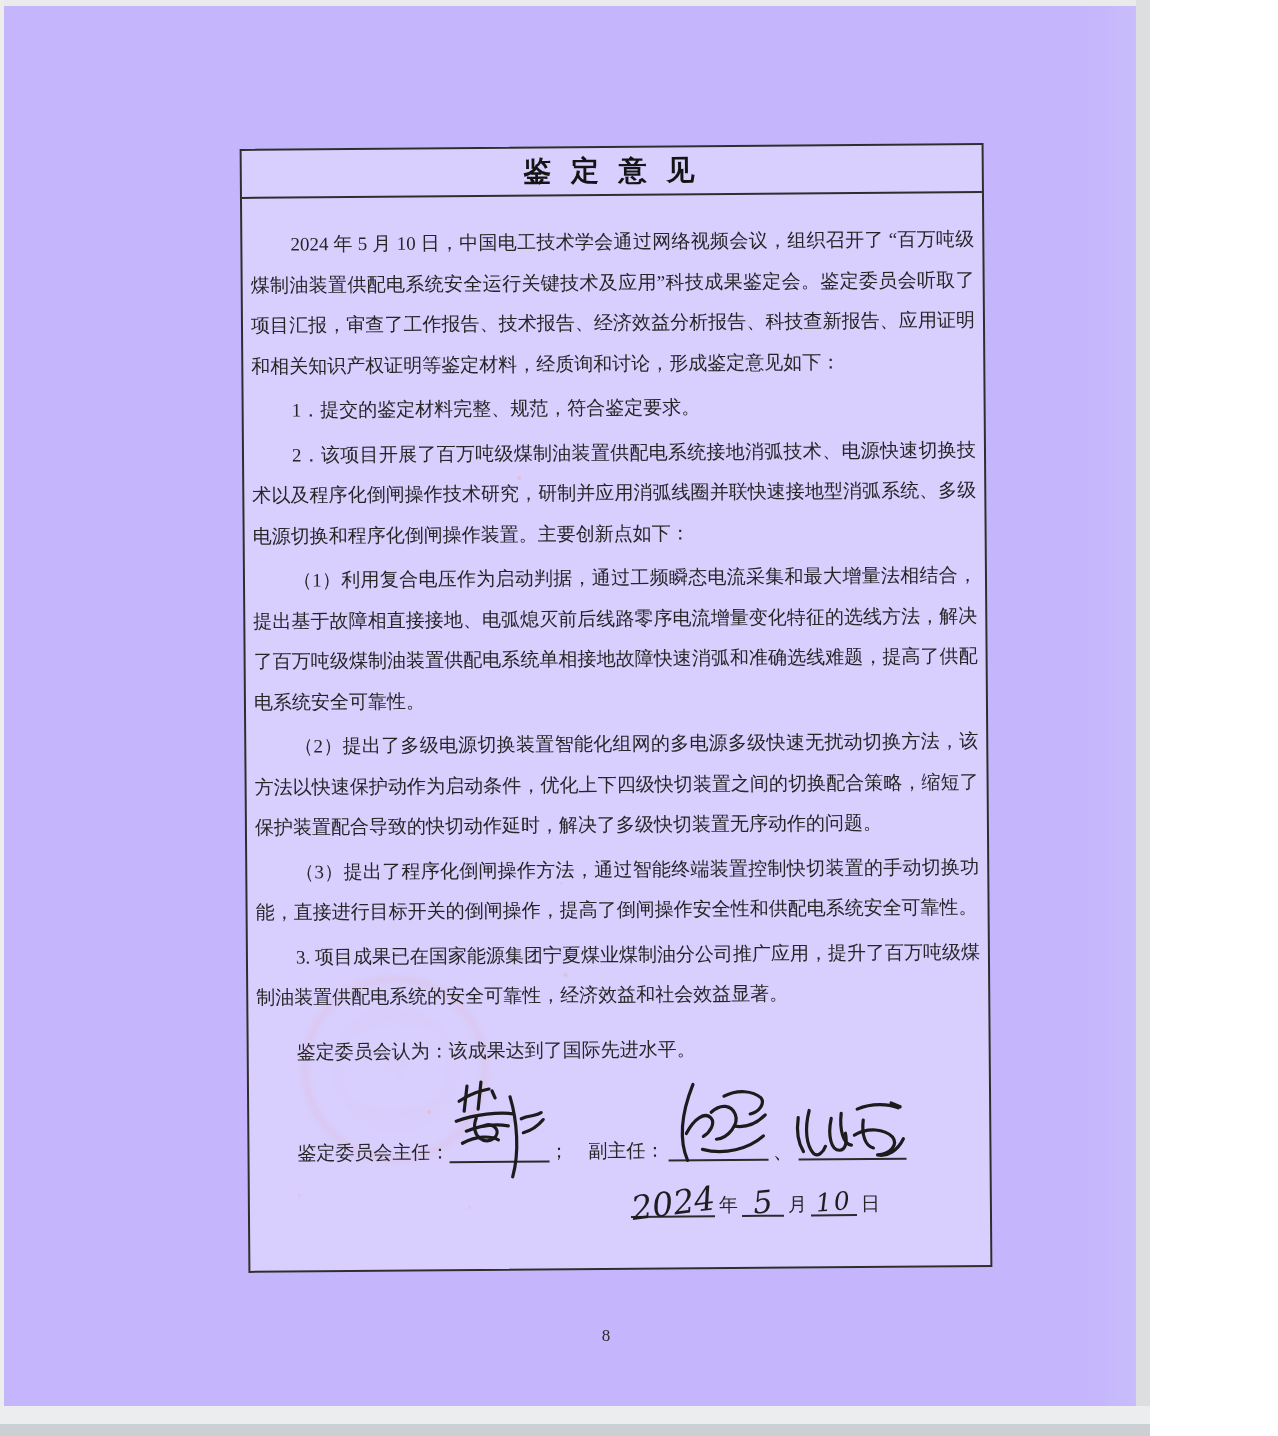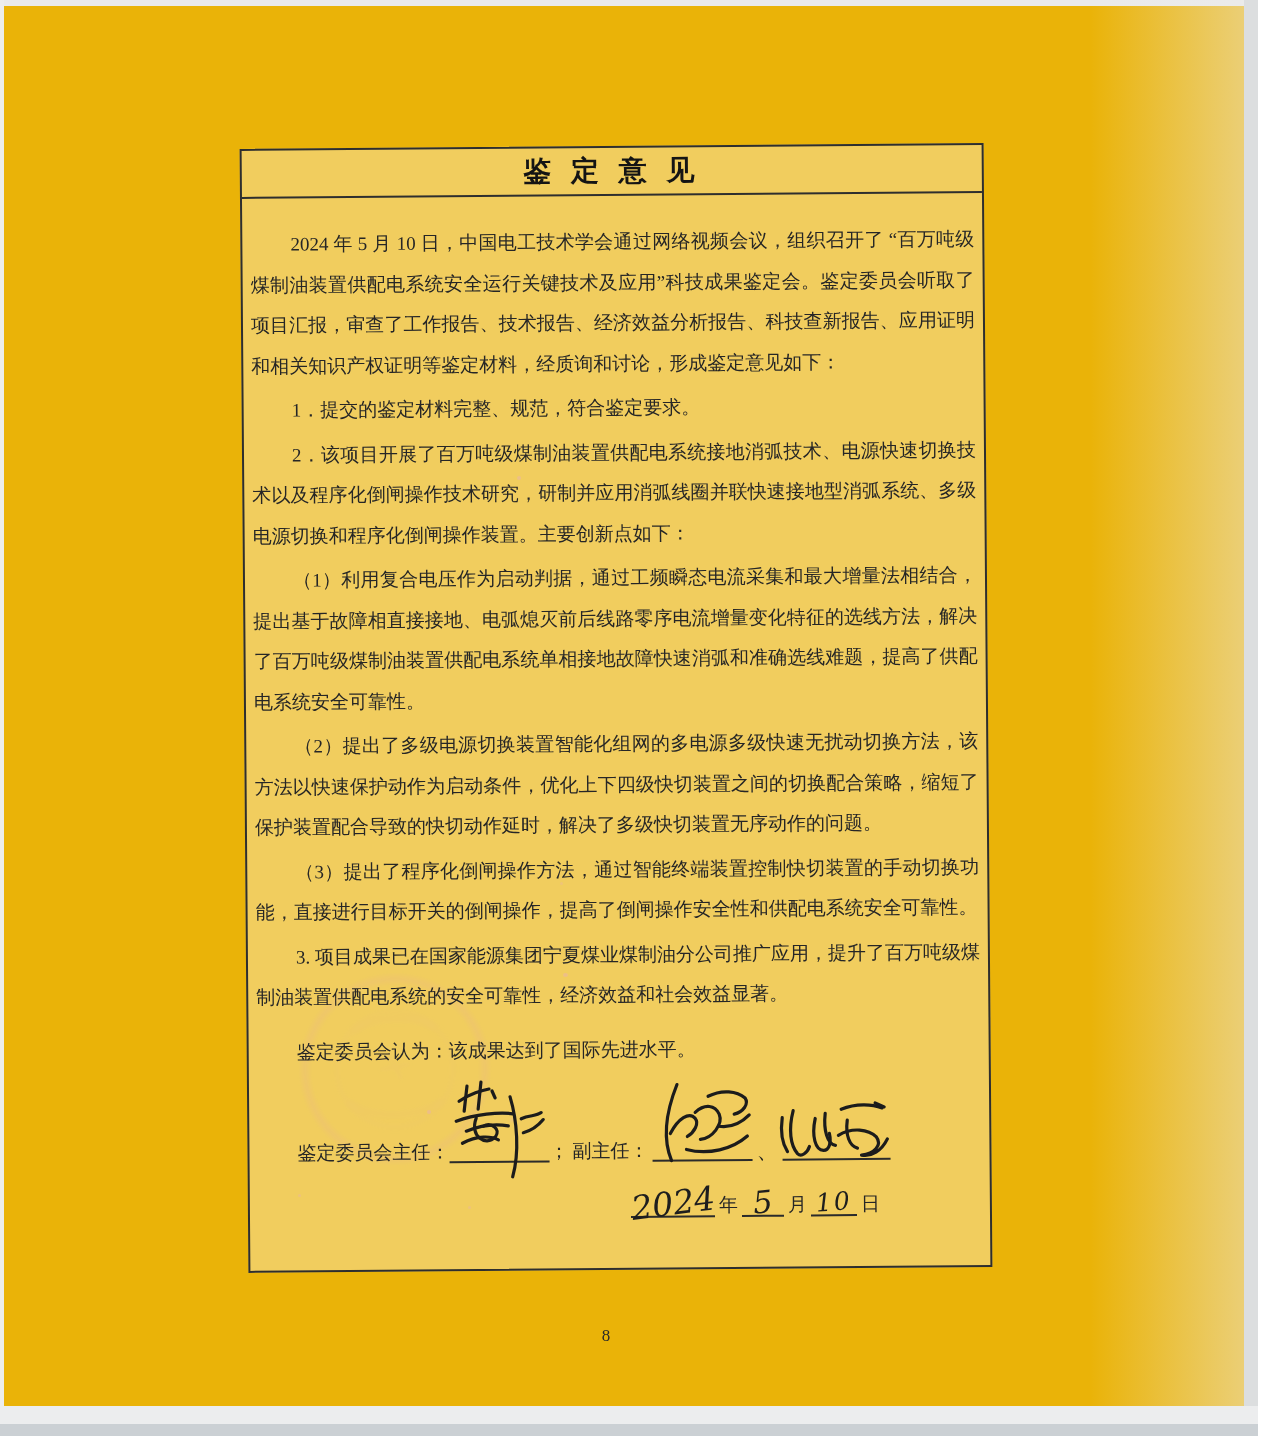--- a/index.html
+++ b/index.html
@@ -1,20 +1,20 @@
 <!DOCTYPE html>
 <html><head>
 <meta charset="utf-8">
 <style>
   html,body{margin:0;padding:0;}
   body{
     width:1278px;height:1436px;background:#ffffff;
     font-family:"Liberation Serif","DejaVu Serif",serif;
   }
-  .canvas{position:relative;width:1258px;height:1436px;background:#eab308;overflow:hidden;}
+  .canvas{position:relative;width:1150px;height:1436px;background:#c4b5fd;overflow:hidden;}
 
   
   .edge-top{position:absolute;left:0;top:0;width:1278px;height:6px;background:#eaeaea;}
   .edge-left{position:absolute;left:0;top:0;width:4px;height:1436px;background:#ededec;}
   .edge-right{position:absolute;right:0;top:0;width:14px;height:1436px;background:#dcdedf;}
   .edge-bottom2{position:absolute;left:0;top:1406px;width:1278px;height:20px;background:#ecedee;}
   .edge-bottom{position:absolute;left:0;top:1424px;width:1278px;height:12px;background:#cbd0d4;}
   .right-shade{position:absolute;top:0;left:1090px;width:174px;height:1436px;
     background:linear-gradient(90deg,rgba(240,240,238,0) 0%,rgba(236,236,234,.55) 100%);}
 
@@ -34,21 +34,21 @@
     margin:0 0 4px 0;font-size:19px;line-height:40.5px;color:#262626;
     text-align:justify;text-indent:40px;word-break:break-all;
     text-justify:inter-ideograph;
   }
   p.conclusion{margin-top:14px;}
 
   
   .sig-row{display:flex;align-items:flex-end;margin:70px 0 0 40px;font-size:19px;color:#262626;white-space:nowrap;}
   .sig-label{line-height:22px;}
   .sig-sep{line-height:22px;}
-  .vice-label{margin-left:4px;line-height:22px;}
+  .vice-label{margin-left:20px;line-height:22px;}
   .sig-line{height:8px;border-bottom:2px solid #2b2b2b;position:relative;}
   .w-chair{width:100px;}
   .w-vice1{width:100px;margin-left:4px;}
   .w-vice2{width:108px;margin-left:4px;}
   .hand-comma{font-size:22px;line-height:20px;margin-left:4px;color:#1d1d1d;}
   svg.sig{position:absolute;overflow:visible;pointer-events:none;}
   svg.sig path{fill:none;stroke:#1c1c1c;stroke-width:3.2;stroke-linecap:round;stroke-linejoin:round;}
   svg.sig-chair{left:2px;bottom:-22px;}
   svg.sig-vice1{left:-4px;bottom:-18px;}
   svg.sig-vice2{left:-6px;bottom:-4px;}

